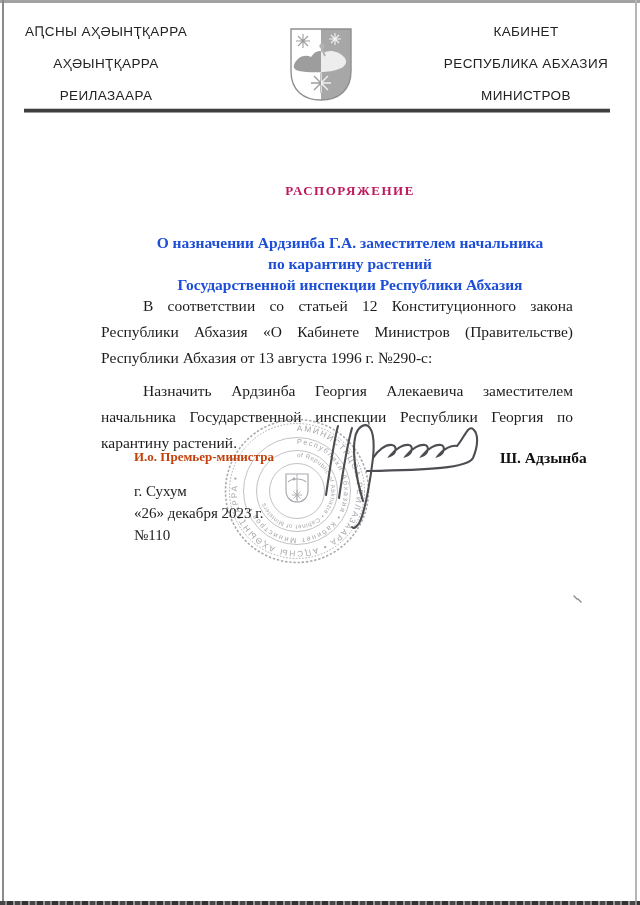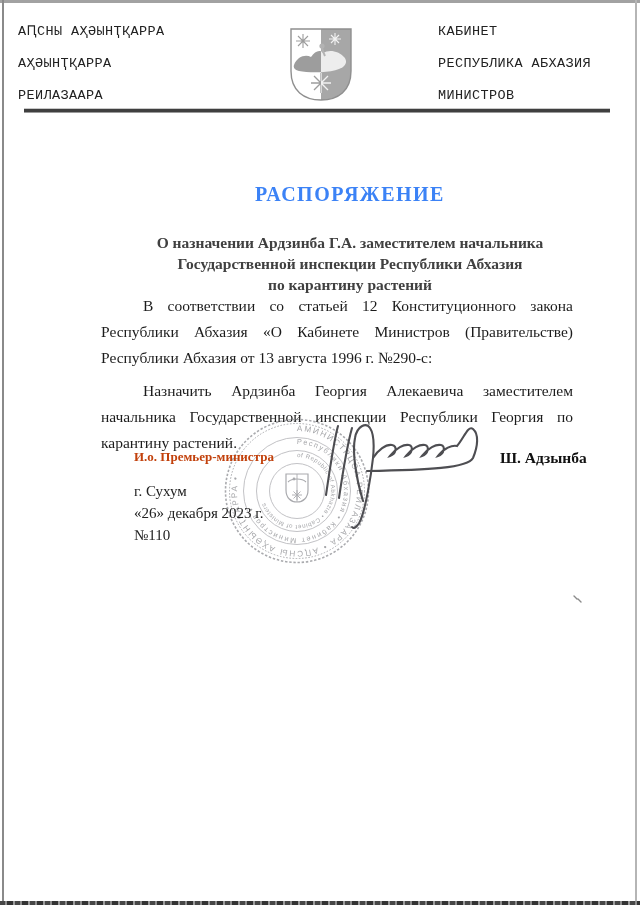--- a/index.html
+++ b/index.html
@@ -8,33 +8,33 @@
     overflow:hidden;font-family:"Liberation Serif", serif;color:#1c1c1c;
     margin:0 auto;
   }
   
   .edge-top{position:absolute;left:0;top:0;width:640px;height:3px;background:#a2a2a2;}
   .edge-left{position:absolute;left:2px;top:0;width:2px;height:905px;background:#8a8a8a;}
   .edge-right{position:absolute;left:635px;top:0;width:2px;height:905px;background:#b5b5b5;}
   .edge-bottom{position:absolute;left:0;top:901px;width:640px;height:4px;
     background:repeating-linear-gradient(90deg,#474747 0 5px,#8d8d8d 5px 7px,#333 7px 13px,#9b9b9b 13px 15px);}
   
-  .hdr-col{position:absolute;text-align:left;font-family:Liberation Mono, monospace;
+  .hdr-col{position:absolute;text-align:center;font-family:Liberation Sans, sans-serif;
     font-size:13.5px;letter-spacing:.4px;color:#222;}
   .hdr-col div{height:32px;line-height:32px;}
   .hdr-left{left:18px;top:16px;width:176px;}
   .hdr-right{left:438px;top:16px;width:176px;}
   .emblem{position:absolute;left:289px;top:27px;}
   .rule{position:absolute;left:24px;top:108px;width:586px;height:5px;
     background:linear-gradient(to bottom,#c9c9c9 0 1px,#3f3f3f 1px 4px,#9a9a9a 4px 5px);}
   
   .doc-title{position:absolute;left:105px;top:183px;width:490px;text-align:center;
-    font-size:20px;font-weight:bold;letter-spacing:1.5px;color:#3b82f6;}
+    font-size:13px;font-weight:bold;letter-spacing:1.5px;color:#be185d;}
   .subject{position:absolute;left:105px;top:232px;width:490px;text-align:center;
-    font-size:15.5px;font-weight:bold;line-height:21px;color:#404040;}
+    font-size:15.5px;font-weight:bold;line-height:21px;color:#1d4ed8;}
   
   .para{position:absolute;left:101px;width:472px;font-size:15.5px;line-height:26px;
     text-align:justify;text-indent:42px;margin:0;}
   .para1{top:293px;}
   .para2{top:378px;}
   
   .sign-label{position:absolute;left:134px;top:449px;font-size:13px;font-weight:bold;color:#c2410c;z-index:4;}
   .sign-name{position:absolute;left:500px;top:449px;font-size:15.5px;font-weight:bold;color:#111;z-index:4;}
   .foot-line{position:absolute;left:134px;font-size:15px;color:#222;z-index:4;}
   .foot-place{top:483px;}
@@ -100,22 +100,22 @@
     <div>РЕСПУБЛИКА АБХАЗИЯ</div>
     <div>МИНИСТРОВ</div>
   </div>
 
   <div class="rule"></div>
 
   <div class="doc-title">РАСПОРЯЖЕНИЕ</div>
 
   <div class="subject">
     <div>О назначении Ардзинба Г.А. заместителем начальника</div>
+    <div>по карантину растений</div>
     <div>Государственной инспекции Республики Абхазия</div>
-    <div>по карантину растений</div>
   </div>
 
   <p class="para para1">В соответствии со статьей 12 Конституционного закона Республики Абхазия «О Кабинете Министров (Правительстве) Республики Абхазия от 13 августа 1996 г. №290-с:</p>
   <p class="para para2">Назначить Ардзинба Георгия Алекаевича заместителем начальника Государственной инспекции Республики Георгия по карантину растений.</p>
 
   <div class="sign-label">И.о. Премьер-министра</div>
   <div class="sign-name">Ш. Адзынба</div>
 
   <div class="foot-line foot-place">г. Сухум</div>
   <div class="foot-line foot-date">«26» декабря 2023 г.</div>

